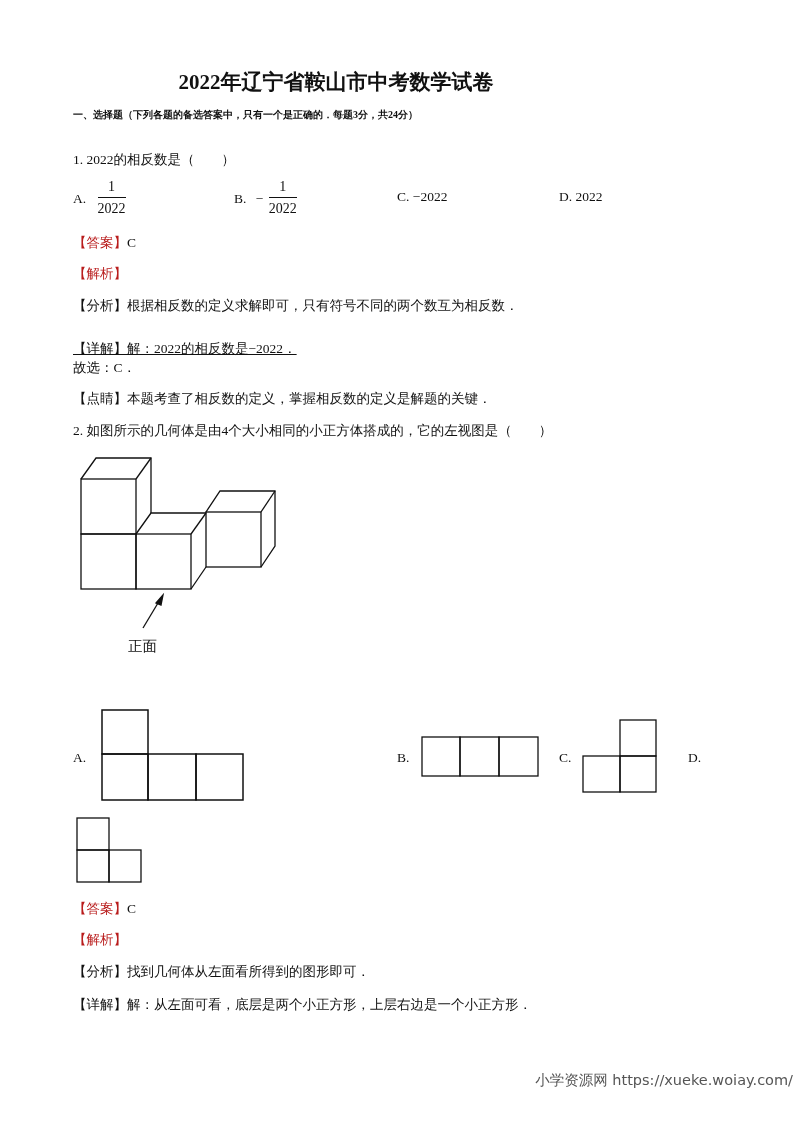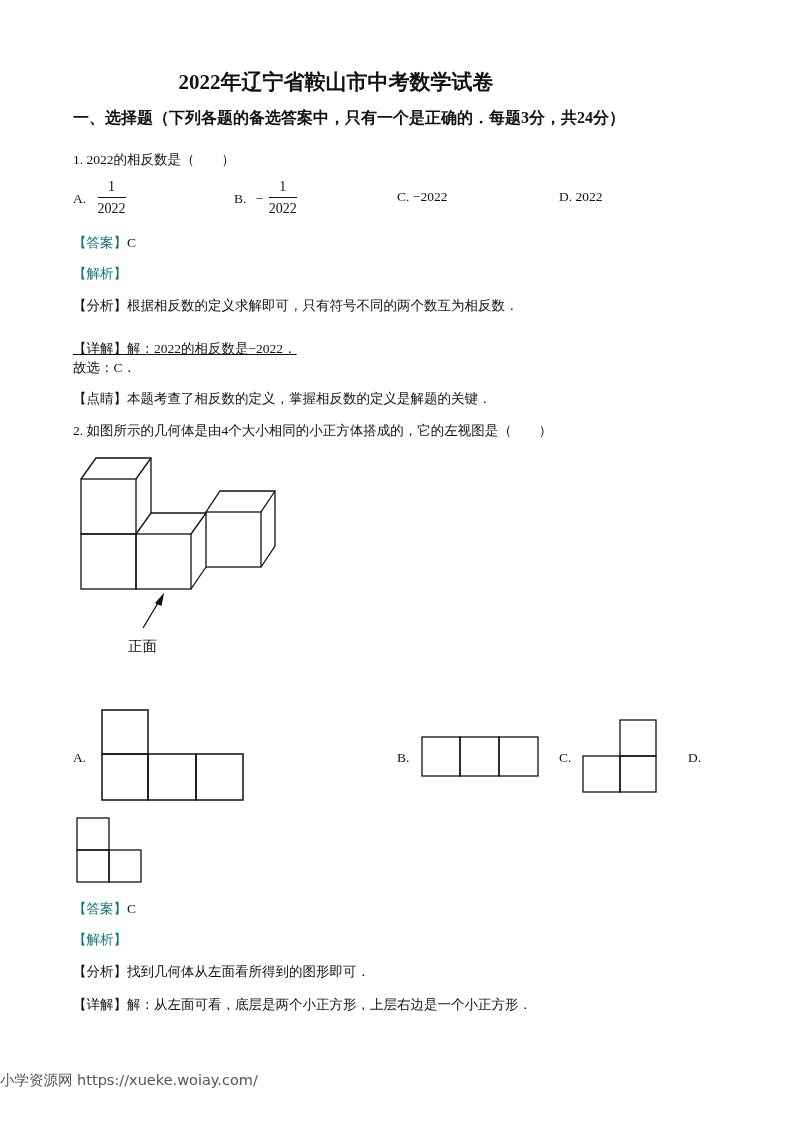--- a/index.html
+++ b/index.html
@@ -1,28 +1,28 @@
 <!DOCTYPE html>
 <html><head>
   <meta charset="utf-8">
   <style>
     html, body { margin: 0; padding: 0; background: #ffffff; }
     body { width: 793px; height: 1122px; position: relative; overflow: hidden;
            font-family: "Liberation Serif", "DejaVu Serif", serif; color: #111; }
     .abs { position: absolute; white-space: nowrap; }
     .title { left: 0; width: 672px; text-align: center; top: 68px; font-size: 21px; font-weight: bold; }
-    .section { left: 73px; top: 108px; font-size: 16px; font-weight: bold; }
+    .section { left: 73px; top: 108px; font-size: 10px; font-weight: bold; }
     .line { font-size: 13.5px; left: 73px; }
-    .blue { color: #0f766e; font-family: Liberation Mono, monospace; }
+    .blue { color: #b91c1c; font-family: Liberation Mono, monospace; }
     .opt { font-size: 13.5px; }
     .frac { display: inline-block; vertical-align: middle; text-align: center; font-size: 14px; }
     .frac .num { display: block; border-bottom: 1px solid #111; padding: 0 2px 1px 2px; line-height: 18px; }
     .frac .den { display: block; line-height: 20px; padding-top: 1px; }
     svg { position: absolute; overflow: visible; }
-    .footer { left: 0; width: 793px; text-align: left; top: 1071px; font-size: 14.5px; color: #555;
+    .footer { left: 0; width: 793px; text-align: right; top: 1071px; font-size: 14.5px; color: #555;
               font-family: "DejaVu Sans", "Liberation Sans", sans-serif; }
   </style>
 </head>
 <body>
 
 <div class="abs title">2022年辽宁省鞍山市中考数学试卷</div>
 
 <div class="abs section">一、选择题（下列各题的备选答案中，只有一个是正确的．每题3分，共24分）</div>
 
 <div class="abs line" style="top:143px;margin-top:8px;">1. 2022的相反数是（　　）</div>

